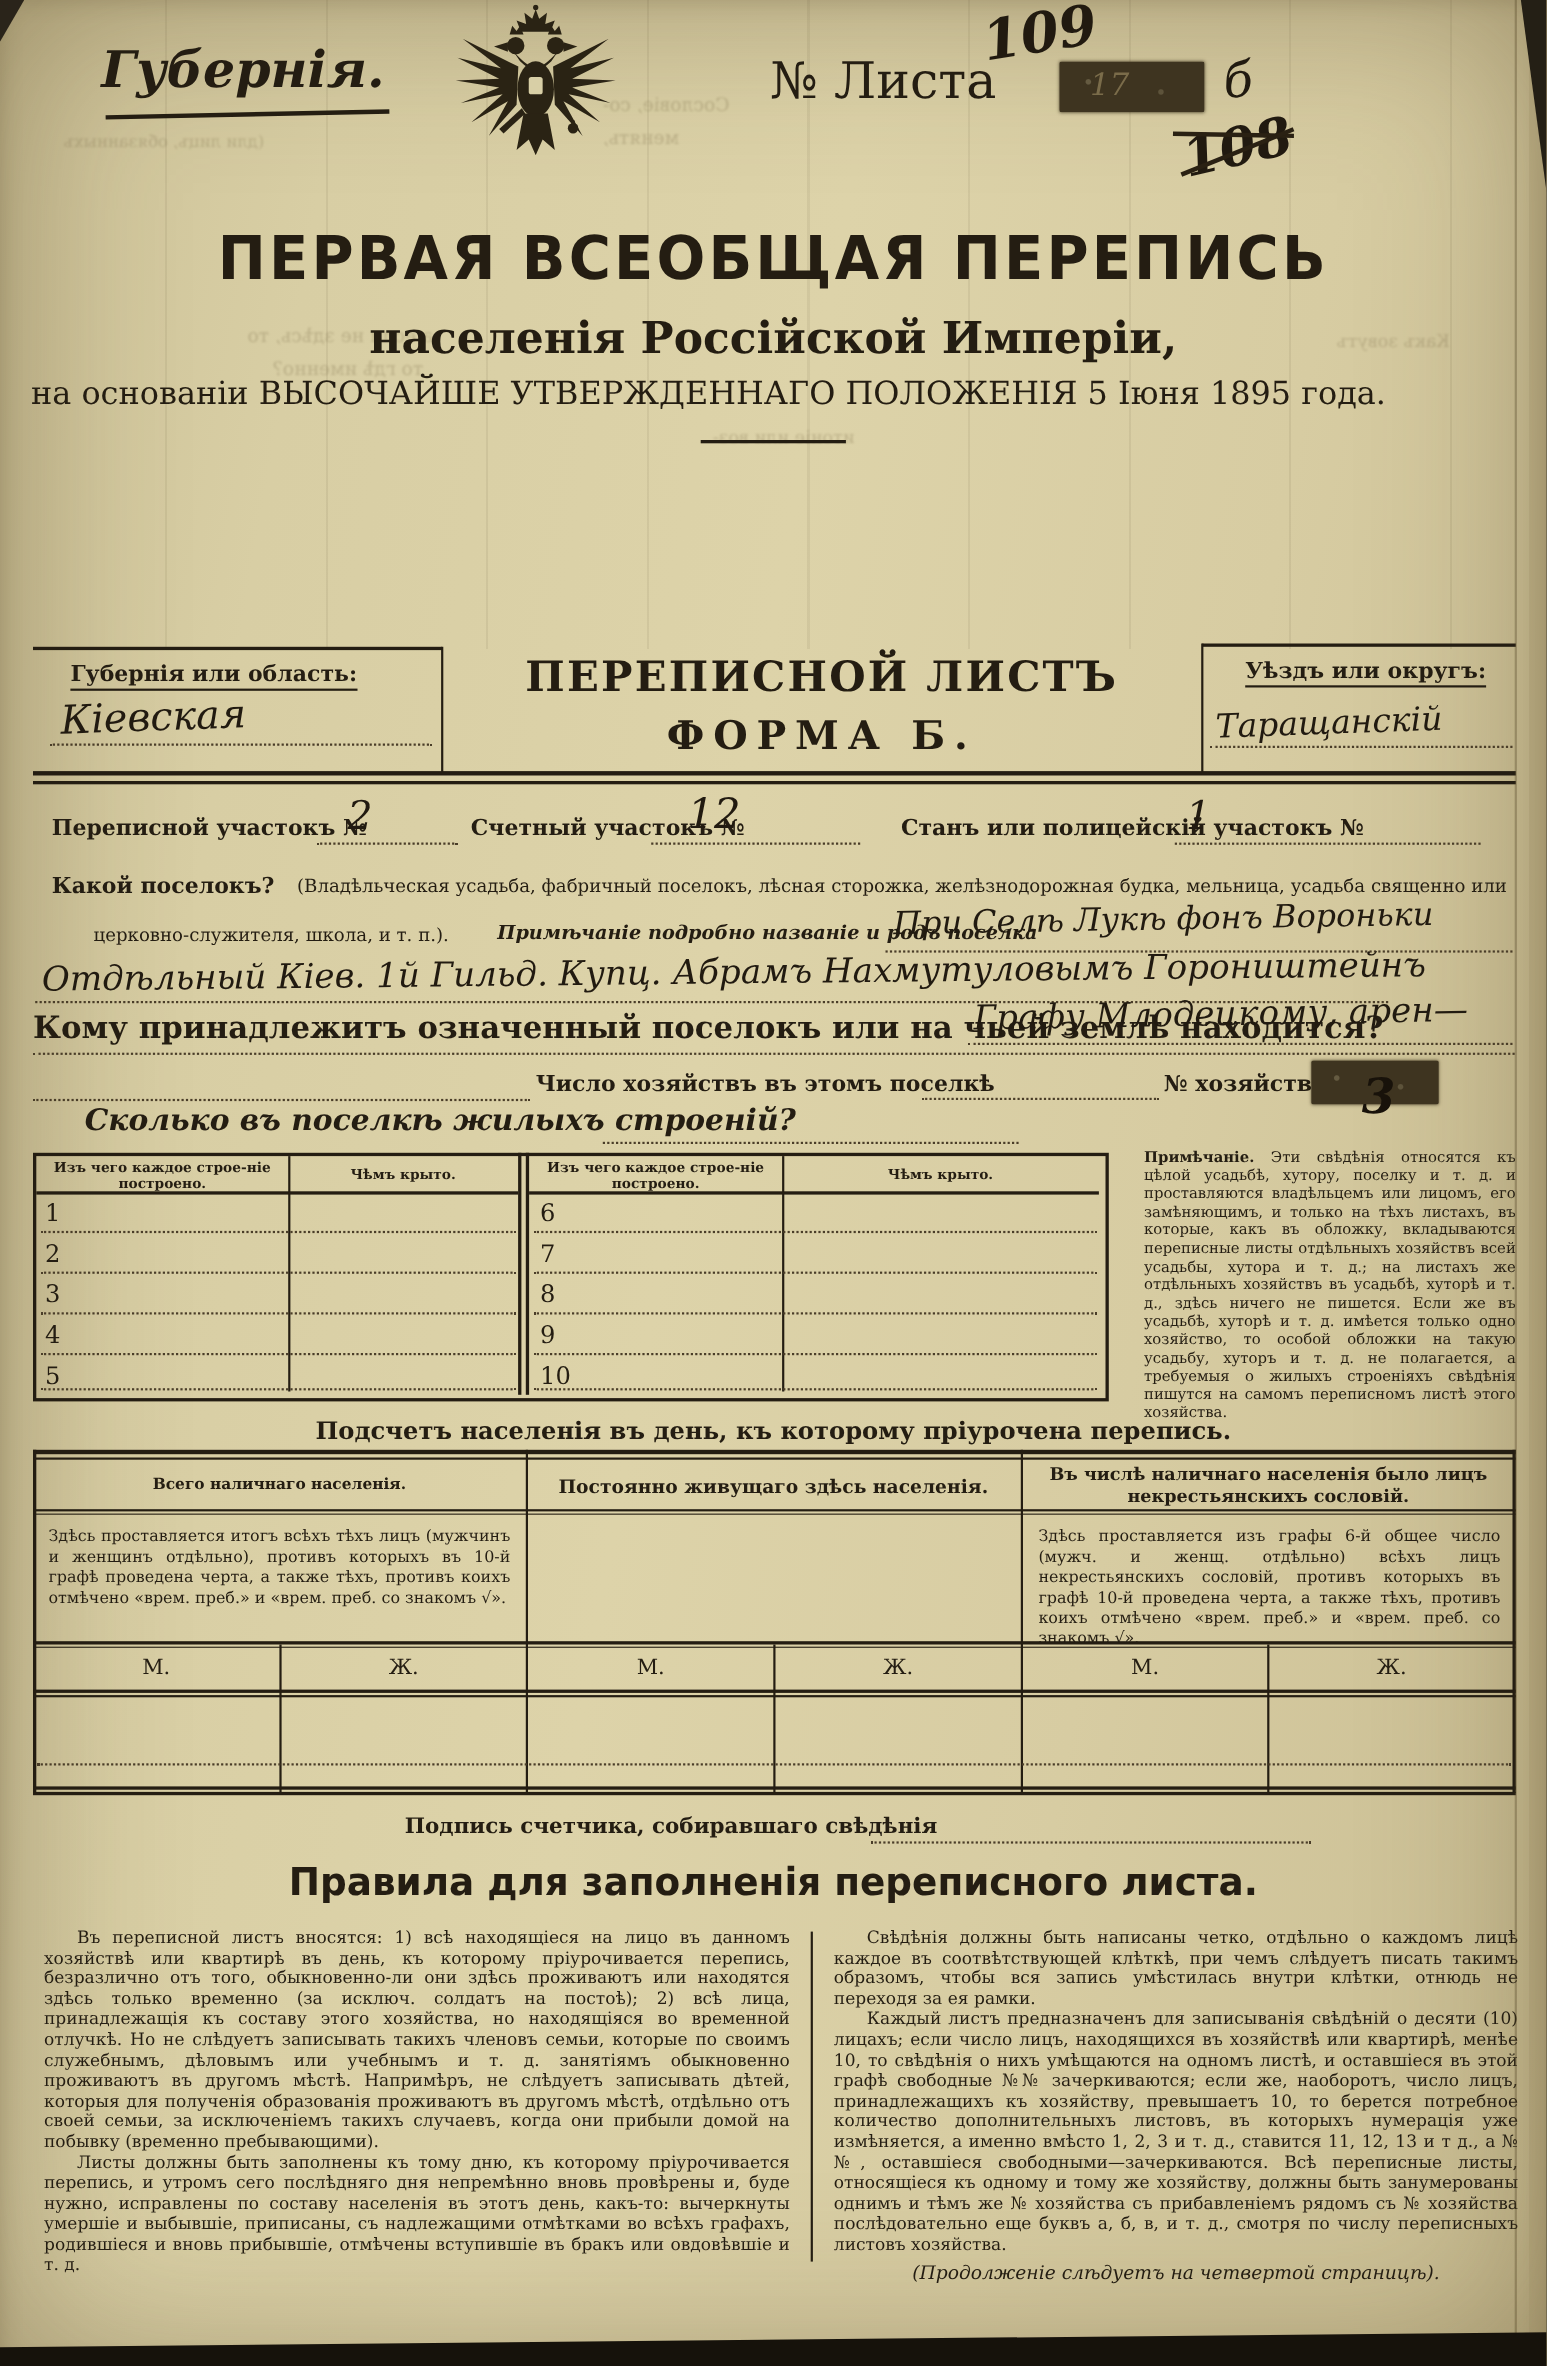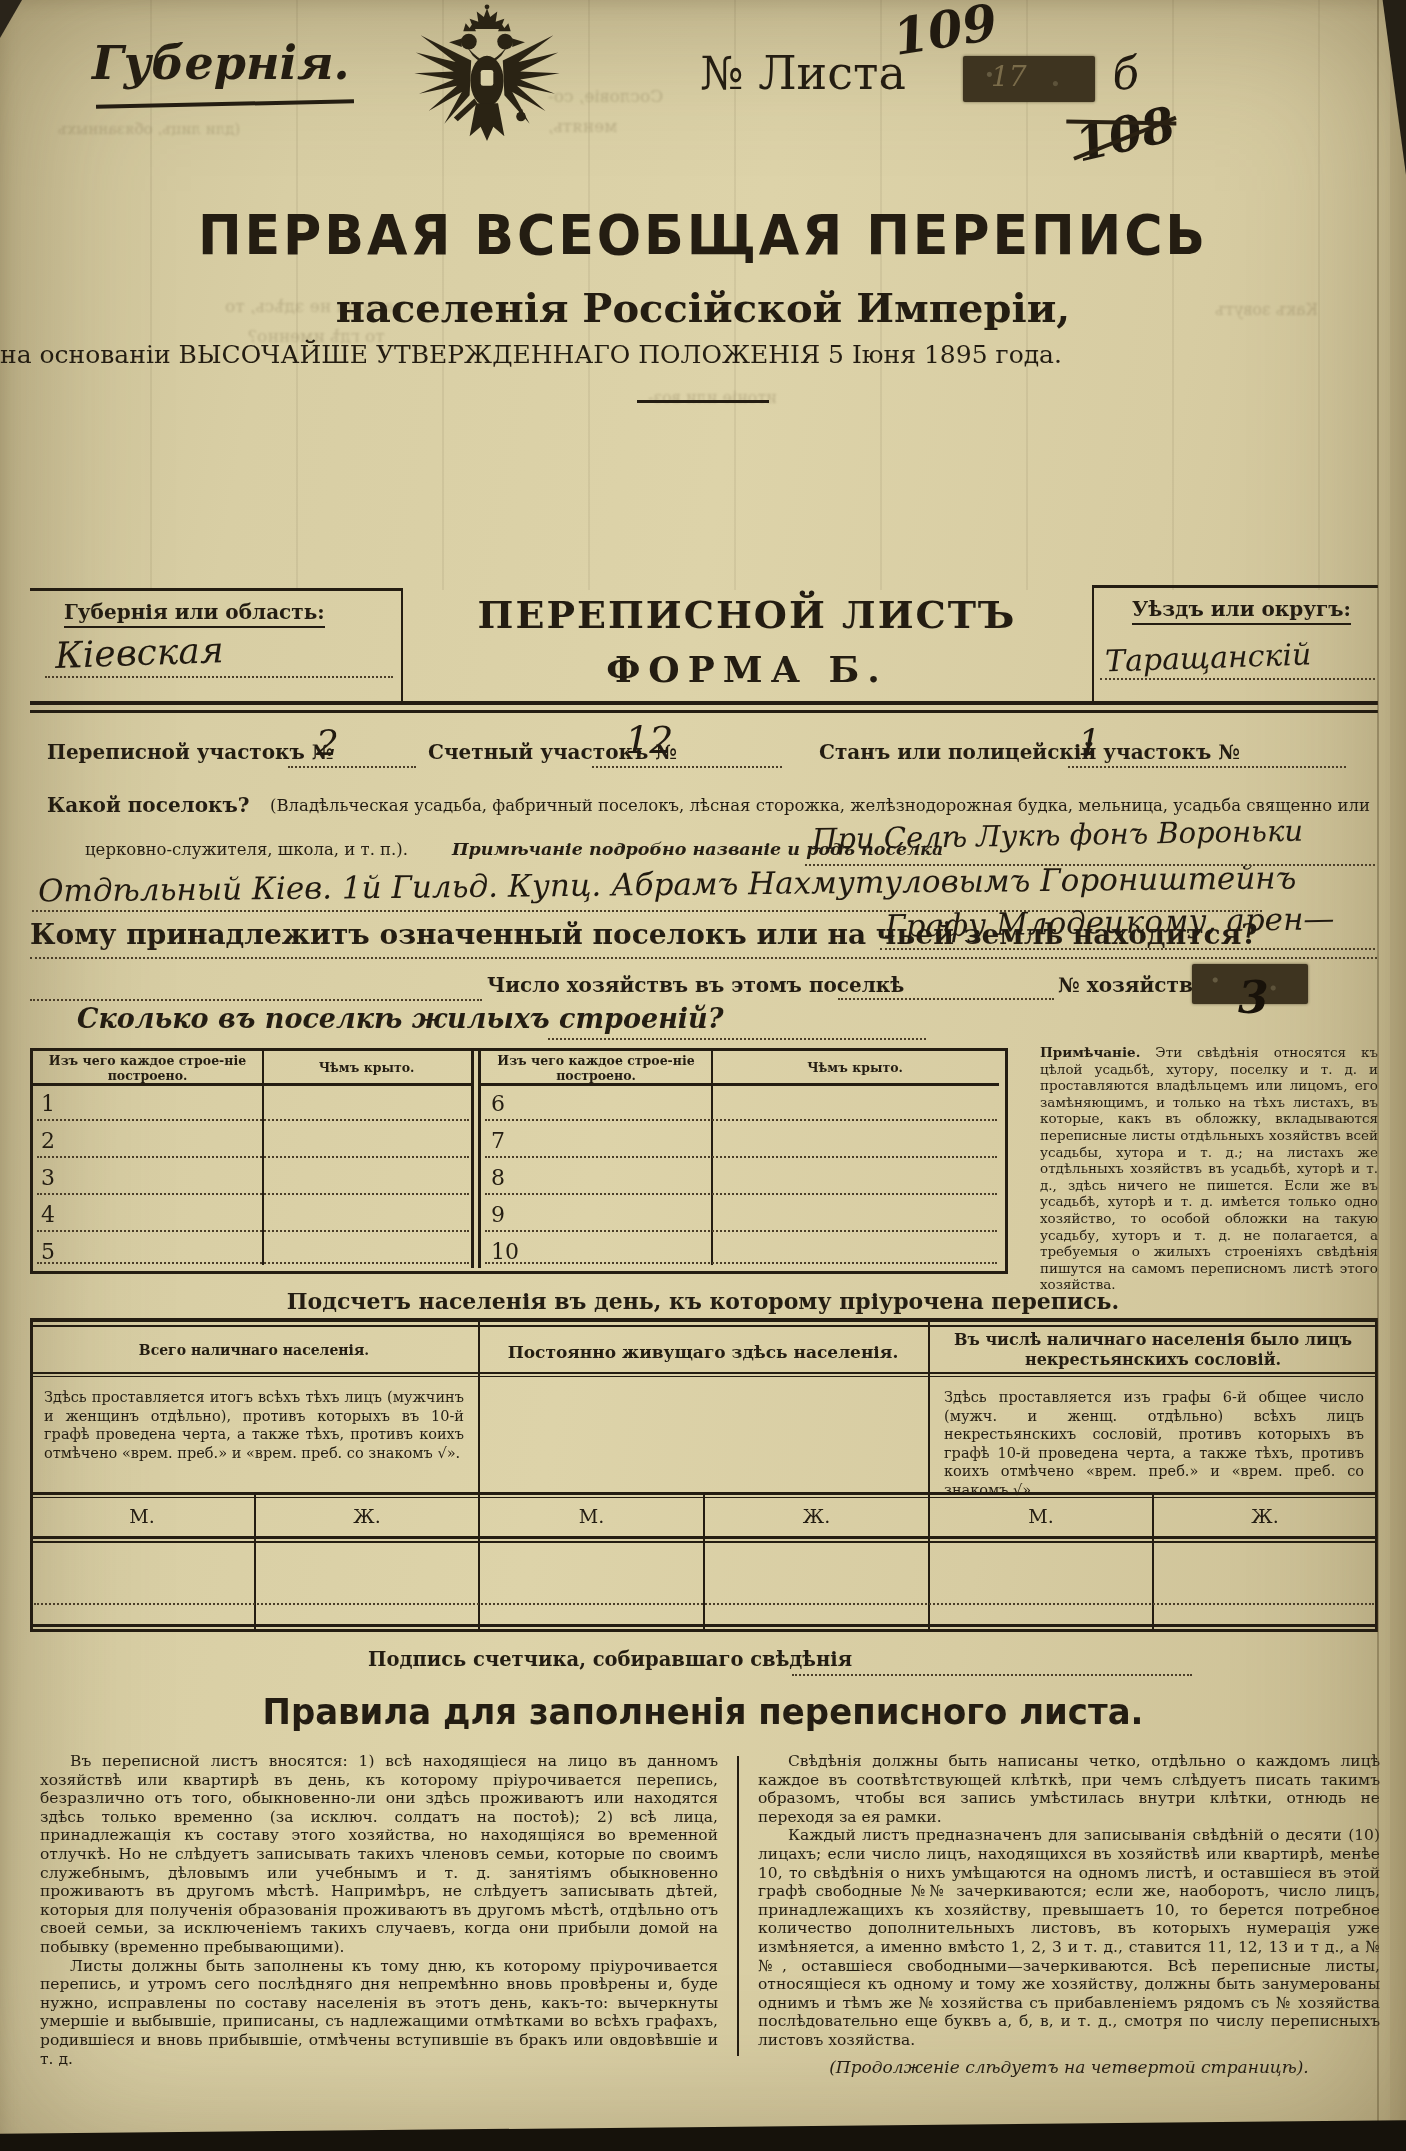--- a/index.html
+++ b/index.html
@@ -75,21 +75,21 @@
   <div class="abs print" style="left:700px;top:46px;font-size:46px;">№ Листа</div>
   <div class="stamp" style="left:963px;top:56px;width:132px;height:46px;">
     <span class="hw" style="position:absolute;left:28px;top:4px;font-size:28px;color:#8a7a55;opacity:.8;text-align:center;">17</span>
   </div>
   <div class="abs hw" style="left:1112px;top:48px;font-size:44px;transform:rotate(-6deg);">б</div>
   <div class="abs hw" style="left:893px;top:0px;font-size:50px;font-weight:bold;transform:rotate(-9deg);">109</div>
   <div class="abs hw strike108" style="left:1075px;top:106px;font-size:48px;font-weight:bold;transform:rotate(-13deg);">108</div>
 
   <div class="abs sans" style="left:0;top:203px;width:1406px;text-align:center;font-size:55px;font-weight:bold;letter-spacing:3px;transform:scaleX(.95);">ПЕРВАЯ ВСЕОБЩАЯ ПЕРЕПИСЬ</div>
   <div class="abs print b" style="left:0;top:284px;width:1406px;text-align:center;font-size:40px;">населенія Россійской Имперіи,</div>
-  <div class="abs print" style="left:0;top:340px;width:1260px;text-align:left;font-size:25px;">на основаніи ВЫСОЧАЙШЕ УТВЕРЖДЕННАГО ПОЛОЖЕНІЯ 5 Іюня 1895 года.</div>
+  <div class="abs print" style="left:0;top:340px;width:1260px;text-align:right;font-size:29px;">на основаніи ВЫСОЧАЙШЕ УТВЕРЖДЕННАГО ПОЛОЖЕНІЯ 5 Іюня 1895 года.</div>
   <div class="rule" style="left:637px;top:400px;width:132px;height:3px;"></div>
 
   <div class="rule" style="left:30px;top:588px;width:372px;height:3px;"></div>
   <div class="rule" style="left:1093px;top:585px;width:285px;height:3px;"></div>
   <div class="rule" style="left:401px;top:588px;width:2px;height:114px;"></div>
   <div class="rule" style="left:1092px;top:585px;width:2px;height:117px;"></div>
   <div class="rule" style="left:30px;top:701px;width:1348px;height:4px;"></div>
   <div class="rule" style="left:30px;top:710px;width:1348px;height:3px;"></div>
 
   <div class="abs print b" style="left:64px;top:600px;font-size:20px;border-bottom:2px solid #241d12;padding-bottom:2px;">Губернія или область:</div>

